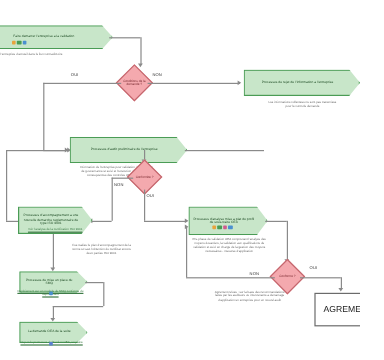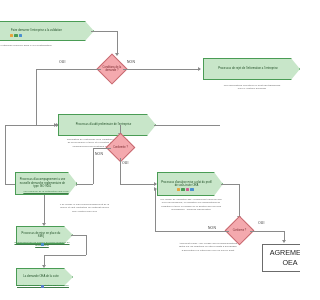--- a/index.html
+++ b/index.html
@@ -199,17 +199,16 @@
   <div class="note" style="left:178px;top:242px;width:60px;">Agrement refuse : sur la base des recommandations faites par les auditeurs ou intervenants a demarrage d'application en entreprise pour un nouvel audit</div>
 
   <div class="branch" style="left:258px;top:221px;">OUI</div>
   <div class="ln h" style="left:250px;top:231px;width:34px;"></div>
   <div class="ln v" style="left:284px;top:231px;height:10px;"></div>
   <div class="arw d" style="left:282px;top:240px;"></div>
 
   <div class="node terminal" style="left:262px;top:244px;width:56px;height:28px;">
     <div>
       <div class="lbl">AGREMENT</div>
-      <div class="lbl">OEA</div>
     </div>
   </div>
 
 </div>
 
 </body></html>

